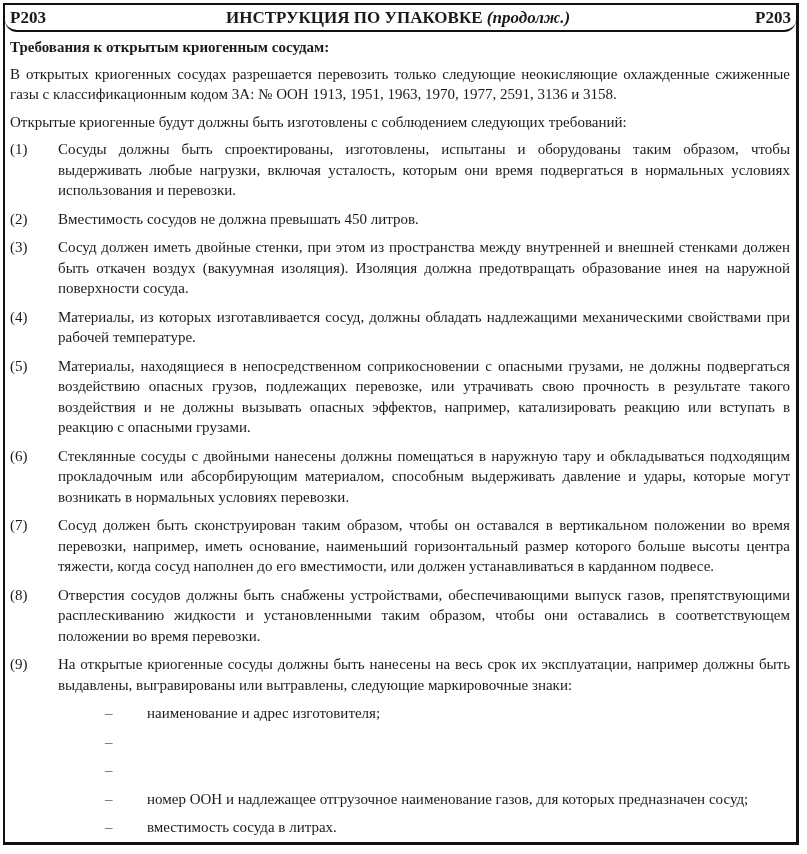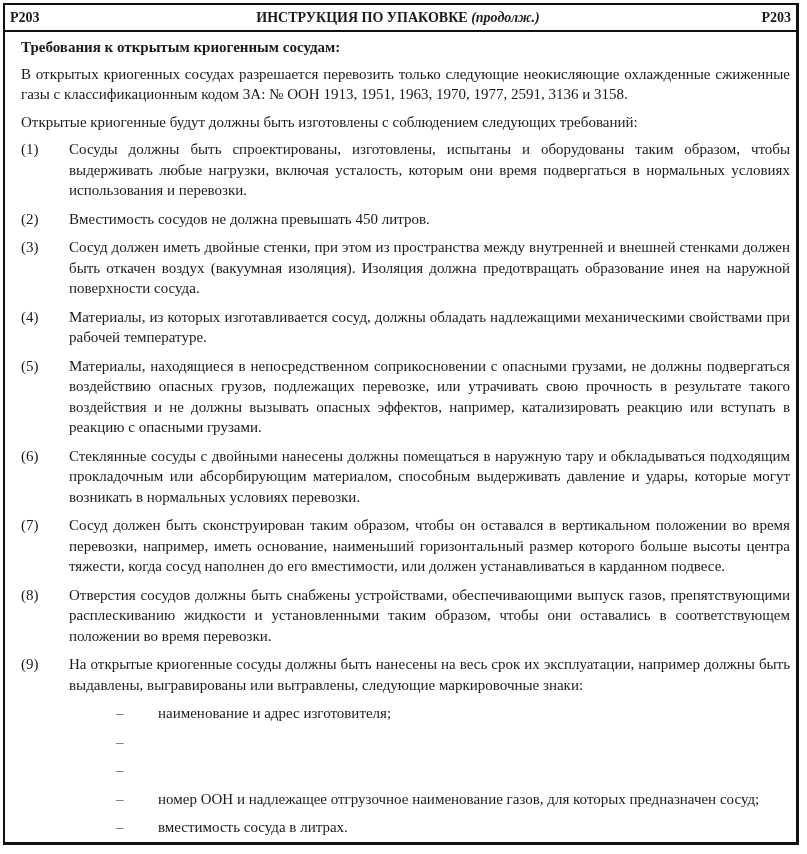--- a/index.html
+++ b/index.html
@@ -11,27 +11,27 @@
   .page {
     position: absolute; left: 3px; top: 3px;
     width: 796px; height: 842px;
     border: 2px solid #111;
     box-sizing: border-box;
     border-right-width: 3px; border-bottom-width: 3px;
   }
   .header {
     position: relative; height: 25px;
     border-bottom: 2px solid #111;
-    font-weight: bold; font-size: 14px; line-height: 25px;
+    font-weight: bold; font-size: 17px; line-height: 25px; border-radius: 12px;
   }
   .header .code-left { position: absolute; left: 5px; top: 0; }
   .header .code-right { position: absolute; right: 5px; top: 0; }
   .header .title { position: absolute; left: 0; right: 5px; text-align: center; top: 0; }
   .header .title .cont { font-style: italic; }
-  .body { padding: 5px 6px 0 16px; font-size: 15px; line-height: 20.5px; }
+  .body { padding: 5px 6px 0 5px; font-size: 15px; line-height: 20.5px; }
   .subhead { font-weight: bold; margin: 0 0 6px 0; }
   .para { text-align: justify; margin: 1px 0 7px 0; }
   .item { display: flex; margin: 0 0 8px 0; }
   .item .num { width: 48px; flex: 0 0 48px; }
   .item .text { flex: 1; text-align: justify; }
   .bullets { margin: 0; padding: 0; list-style: none; }
   .bullet { display: flex; margin: 0 0 8px 0; }
   .bullet .dash { width: 42px; flex: 0 0 42px; padding-left: 95px; color: #555; }
   .bullet .btext { flex: 1; text-align: justify; }
 </style>

